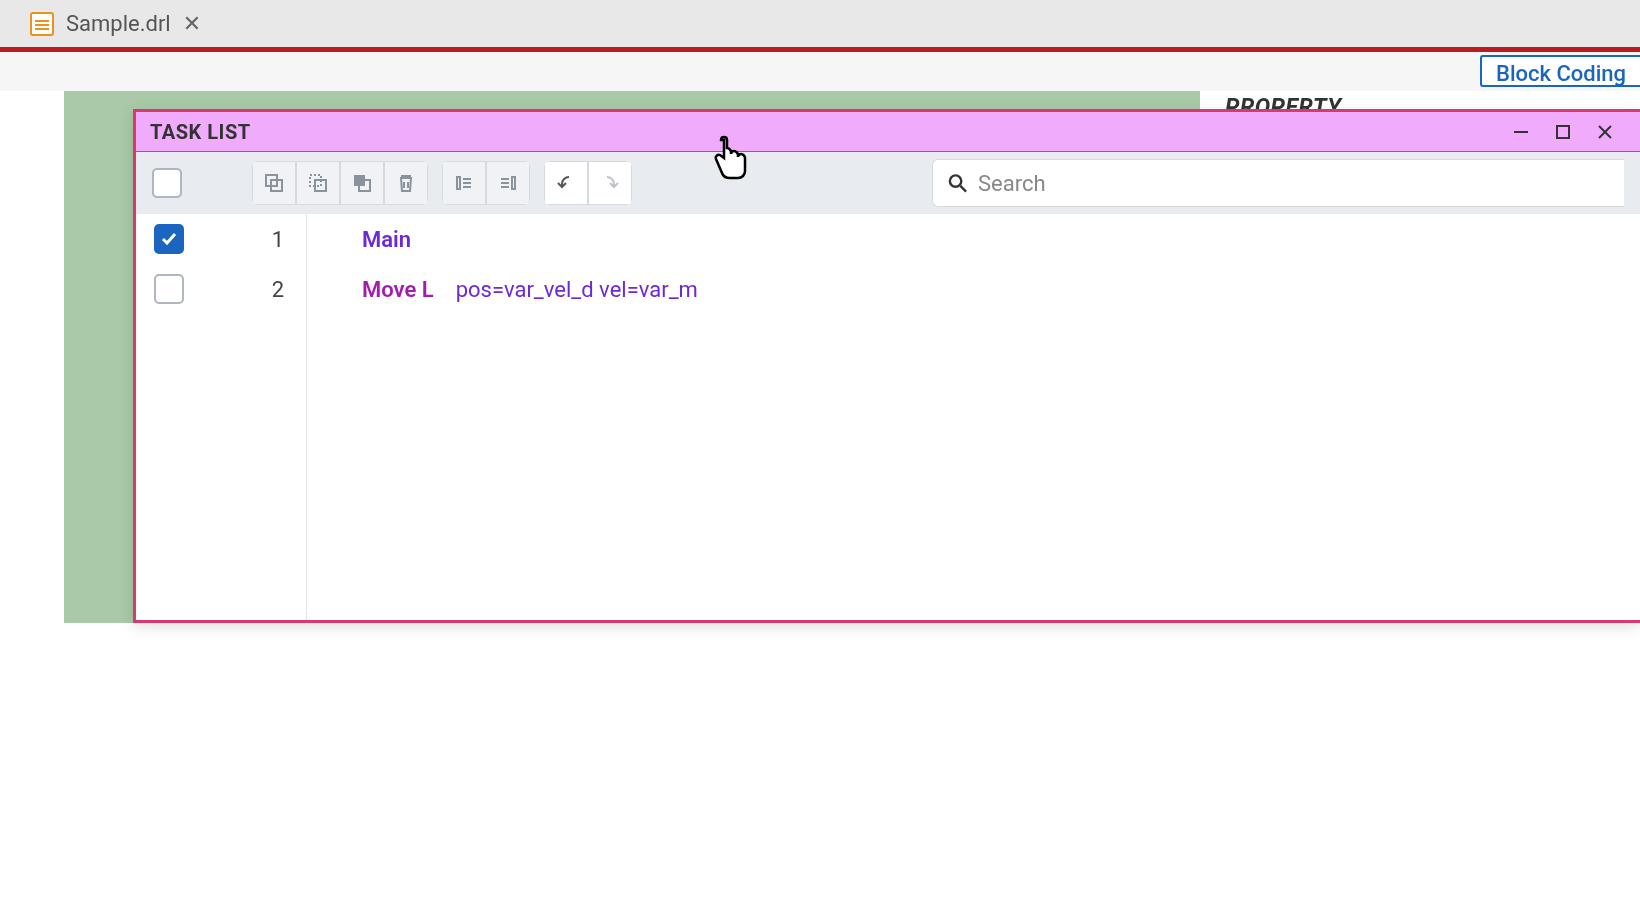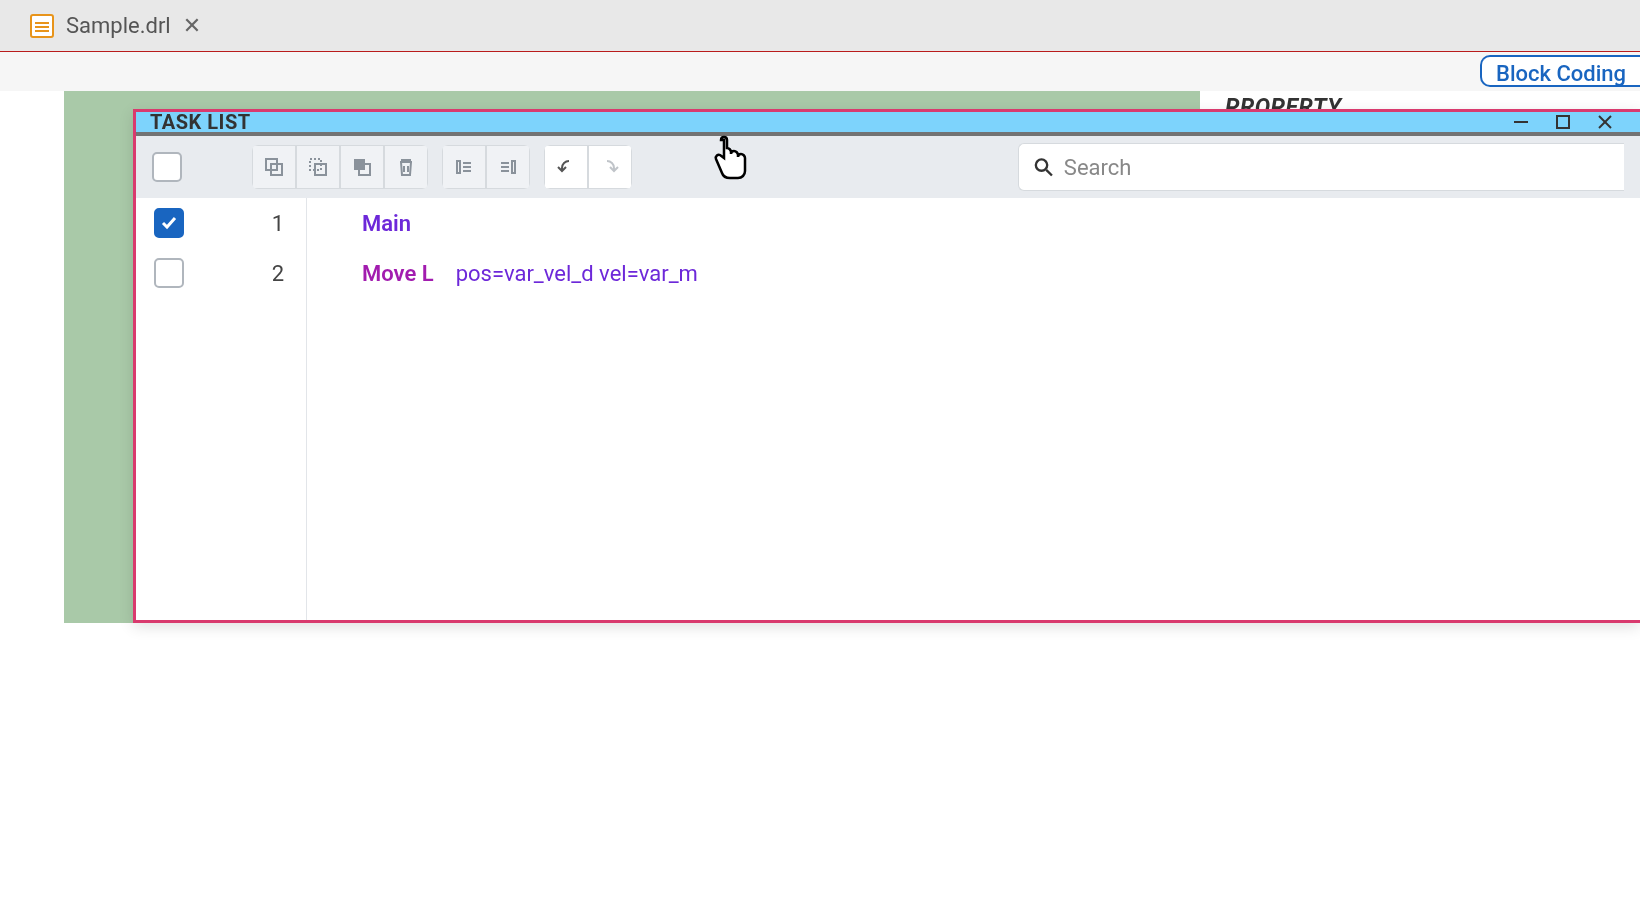--- a/index.html
+++ b/index.html
@@ -5,21 +5,21 @@
   * { box-sizing: border-box; margin: 0; padding: 0; font-family: -apple-system, BlinkMacSystemFont, "Segoe UI", Roboto, sans-serif; }
   body { width: 1640px; height: 924px; background: #fff; position: relative; overflow: hidden; }
 
   
   .tabbar {
     height: 52px;
     background: #e8e8e8;
     display: flex;
     align-items: center;
     padding-left: 30px;
-    border-bottom: 1px solid #b91c1c;
+    border-bottom: 5px solid #b91c1c;
   }
   .tab {
     display: flex;
     align-items: center;
     gap: 12px;
     font-size: 22px;
     color: #555;
   }
   .tab-file-icon {
     width: 24px;
@@ -53,21 +53,21 @@
     position: absolute;
     top: 55px;
     right: 0;
     height: 32px;
     padding: 4px 14px;
     border: 2px solid #1965c0;
     background: #fff;
     color: #1965c0;
     font-size: 22px;
     font-weight: 500;
-    border-radius: 10px;
+    border-radius: 3px;
     border-right: none;
     border-top-right-radius: 0;
     border-bottom-right-radius: 0;
   }
 
   
   .green-strip {
     position: absolute;
     top: 91px;
     left: 64px;
@@ -97,26 +97,26 @@
     height: 514px;
     background: #fff;
     border: 3px solid #d93a6e;
     border-right: none;
     display: flex;
     flex-direction: column;
     box-shadow: 0 4px 14px rgba(0,0,0,0.12);
   }
 
   .panel-titlebar {
-    height: 24px;
-    background: #7dd3fc;
+    height: 40px;
+    background: #f0abfc;
     display: flex;
     align-items: center;
     padding: 0 14px;
-    border-bottom: 4px solid #737373;
+    border-bottom: 1px solid #737373;
   }
   .panel-title {
     font-size: 20px;
     font-weight: 700;
     color: #333;
     letter-spacing: 0.5px;
   }
   .panel-titlebar-spacer { flex: 1; }
   .win-btn {
     width: 42px;
@@ -158,21 +158,21 @@
     display: flex;
     align-items: center;
     justify-content: center;
     cursor: pointer;
   }
   .tb-btn svg { stroke: #8a929b; stroke-width: 2; fill: none; }
   .tb-btn.white { background: #fff; }
 
   .search-wrap {
     margin-left: auto;
-    width: 606px;
+    width: 692px;
     height: 48px;
     border: 1px solid #d6dade;
     border-radius: 6px;
     background: #fff;
     display: flex;
     align-items: center;
     padding: 0 14px;
     gap: 10px;
     border-right: none;
     border-top-right-radius: 0;

